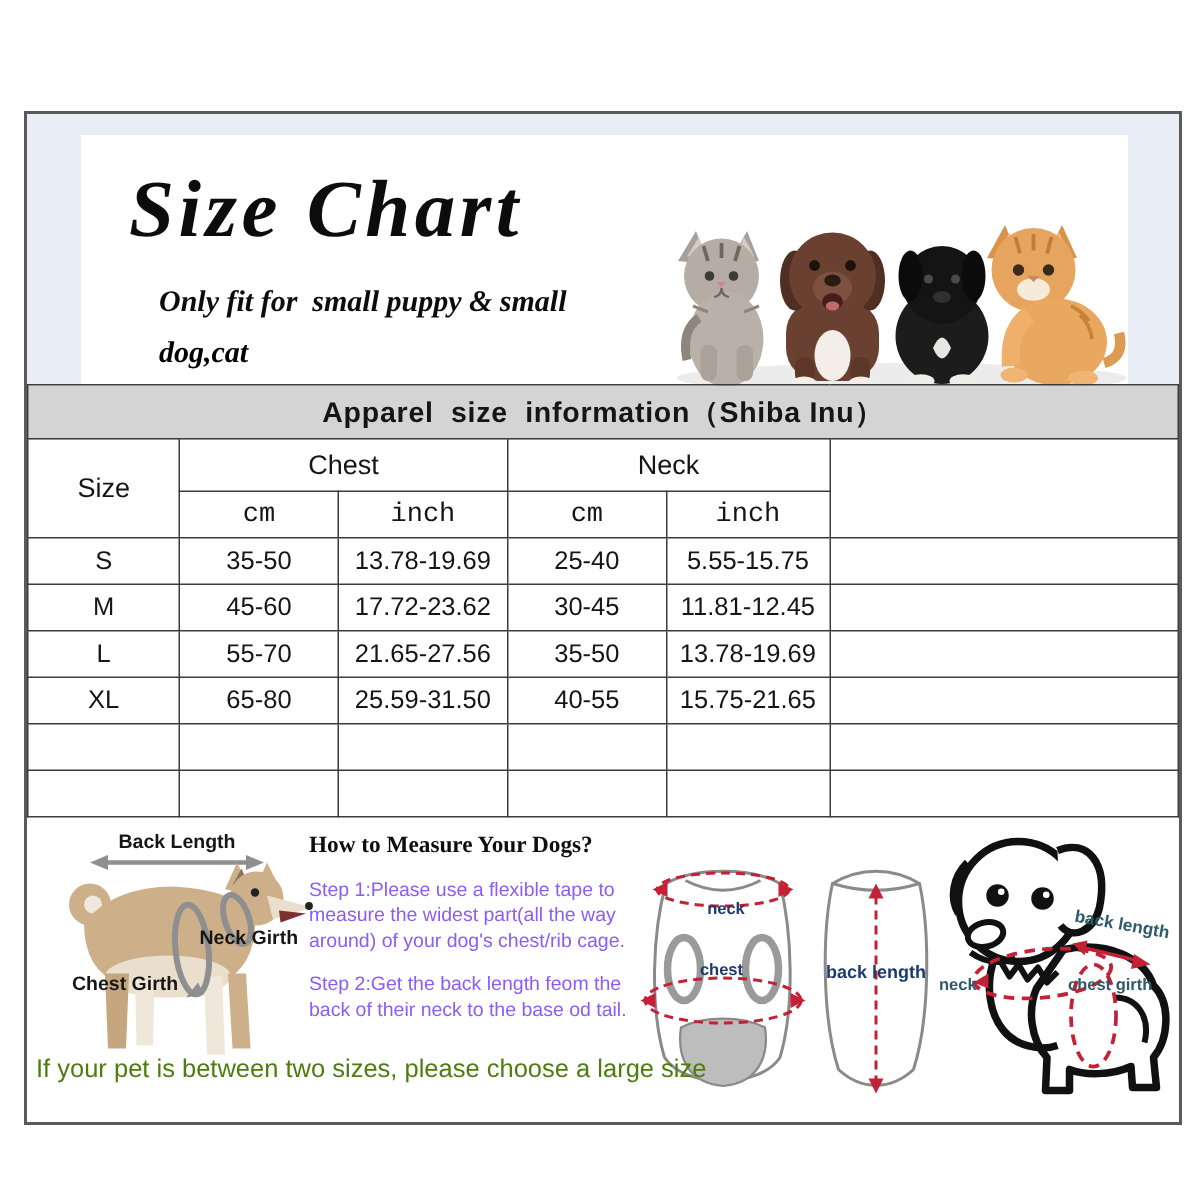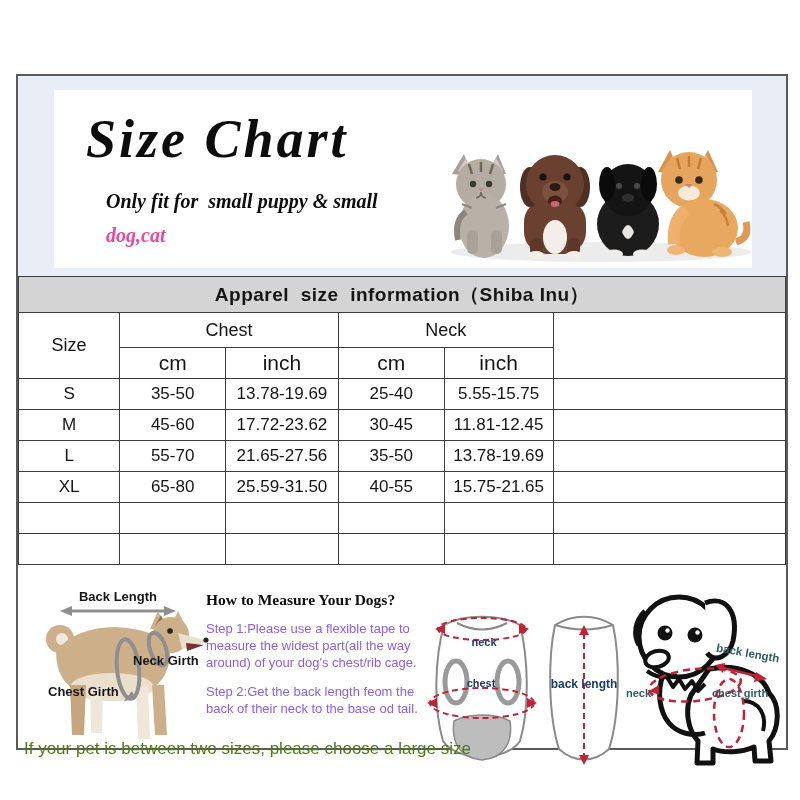--- a/index.html
+++ b/index.html
@@ -2,42 +2,42 @@
 <html><head>
 <meta charset="utf-8">
 <style>
   html,body{margin:0;padding:0;background:#fff;}
   #canvas{position:relative;width:800px;height:800px;background:#ffffff;overflow:hidden;
           font-family:"Liberation Sans",sans-serif;color:#111;}
   
   .frame{position:absolute;left:16px;top:74px;width:772px;height:676px;
          border:2px solid #5a5a5a;box-sizing:border-box;background:#fff;}
   
-  .top-section{position:relative;width:100%;height:200px;background:#e9eef6;}
+  .top-section{position:relative;width:100%;height:180px;background:#e9eef6;}
   .top-card{position:absolute;left:36px;top:14px;width:698px;height:178px;background:#ffffff;}
   .title{position:absolute;left:32px;top:18px;font-family:"Liberation Serif",serif;
          font-weight:bold;font-style:italic;font-size:54px;letter-spacing:3px;color:#0c0c0c;}
   .subtitle1{position:absolute;left:52px;top:100px;font-family:"Liberation Serif",serif;
          font-weight:bold;font-style:italic;font-size:20px;white-space:pre;color:#0c0c0c;text-align:center;}
   .subtitle2{position:absolute;left:52px;top:134px;font-family:"Liberation Serif",serif;
-         font-weight:bold;font-style:italic;font-size:20px;color:#ec4899;}
+         font-weight:bold;font-style:italic;font-size:20px;color:#000000;}
   .pets{position:absolute;right:-14px;top:2px;width:330px;height:174px;}
   
   table.size-table{position:relative;width:100%;border-collapse:collapse;table-layout:fixed;
          font-family:"Liberation Sans",sans-serif;}
   table.size-table td{border:1px solid #3c3c3c;text-align:center;vertical-align:middle;
          font-size:17px;color:#151515;padding:0;}
   tr.caption-row td{background:#d4d4d4;font-weight:bold;font-size:19px;height:35px;
          white-space:pre;letter-spacing:.5px;margin-left:32px;}
   tr.head1 td{height:34px;font-size:18px;}
-  tr.head2 td{height:30px;font-size:21px;}
+  tr.head2 td{height:30px;font-size:18px;font-family:Liberation Mono, monospace;}
   tr.data td{height:30px;}
   tr.blank td{height:30px;}
   
-  .bottom-section{position:relative;width:100%;height:191px;margin-top:16px;}
+  .bottom-section{position:relative;width:100%;height:191px;}
   .lbl{position:absolute;font-weight:bold;color:#161616;}
   .lbl-dog{font-size:13px;}
   .lbl-navy{color:#1b3b6b;font-size:11px;font-weight:bold;}
   .lbl-teal{color:#2d5b68;font-size:11px;font-weight:bold;}
   .howto{position:absolute;left:188px;top:10px;width:222px;}
   .howto h3{margin:0;font-size:15.5px;font-weight:bold;color:#0e0e0e;font-family:Liberation Serif, serif;}
   .howto p{margin:12px 0 0 0;font-size:13px;line-height:1.3;color:#8b5cf6;}
   .footer-note{position:absolute;left:6px;top:158px;font-size:17px;color:#4d7c0f;}
   svg{display:block;}
 </style>

